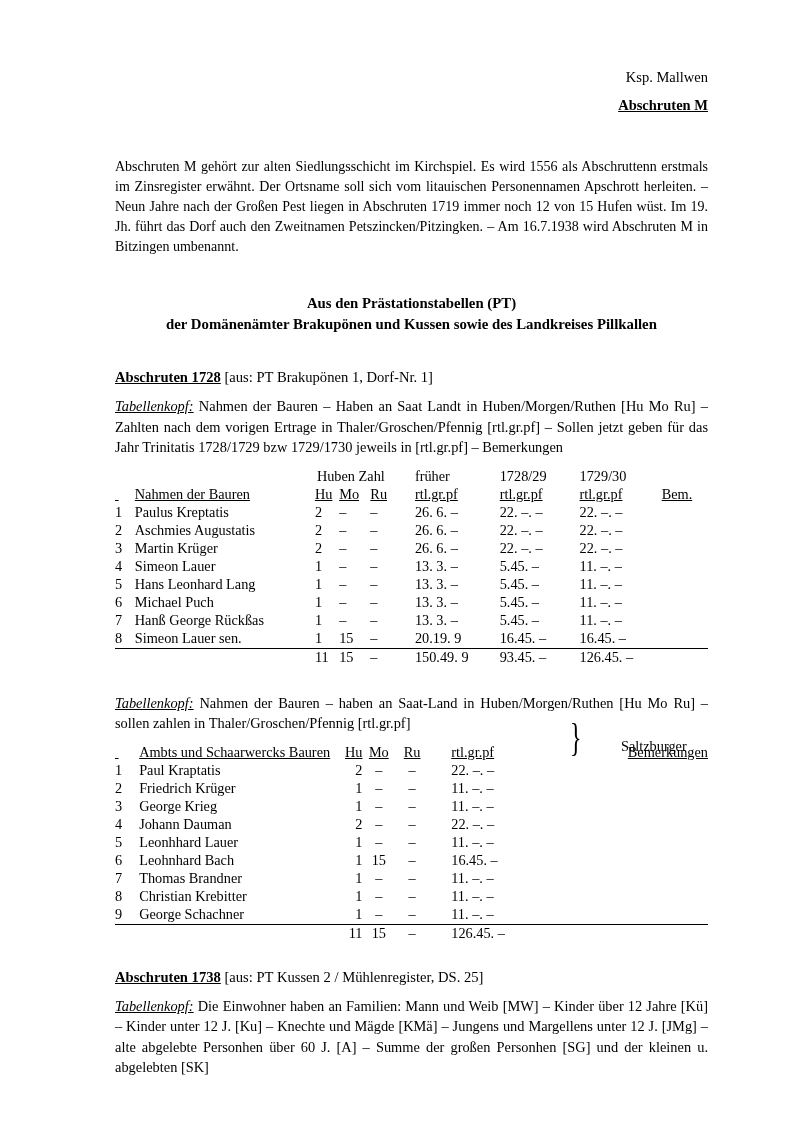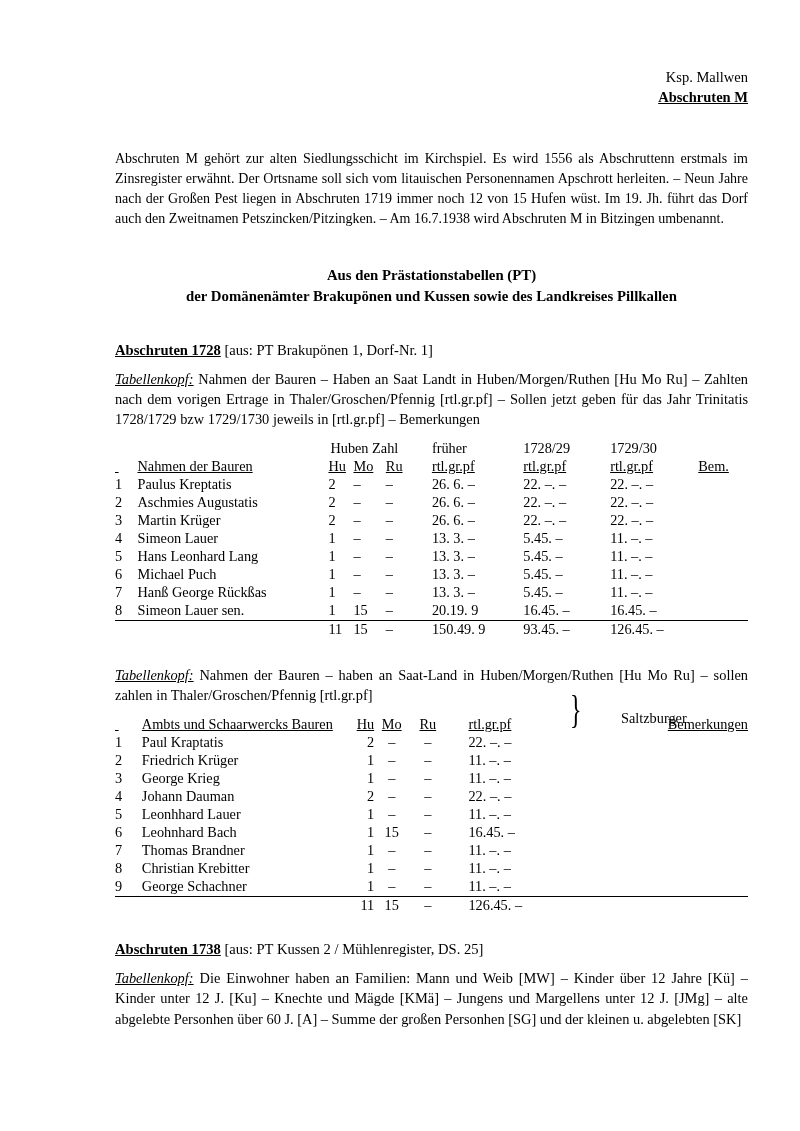--- a/index.html
+++ b/index.html
@@ -12,31 +12,32 @@
     height: 1131px;
     font-family: "Liberation Serif", serif;
     color: #000000;
     position: relative;
   }
   .page {
     position: relative;
     width: 800px;
     height: 1131px;
     box-sizing: border-box;
-    padding: 68px 52px 0 115px;
+    padding: 68px 92px 0 115px;
   }
   .header-block {
     text-align: right;
     line-height: 1.35;
     font-size: 14.5px;
     margin-bottom: 42px;
   }
   .header-sub {
     font-weight: bold;
     text-decoration: underline;
+    margin-top: 8px;
   }
   .intro {
     font-size: 14px;
     line-height: 1.42;
     text-align: justify;
   }
   .intro p {
     margin: 0;
   }
   .center-block {

